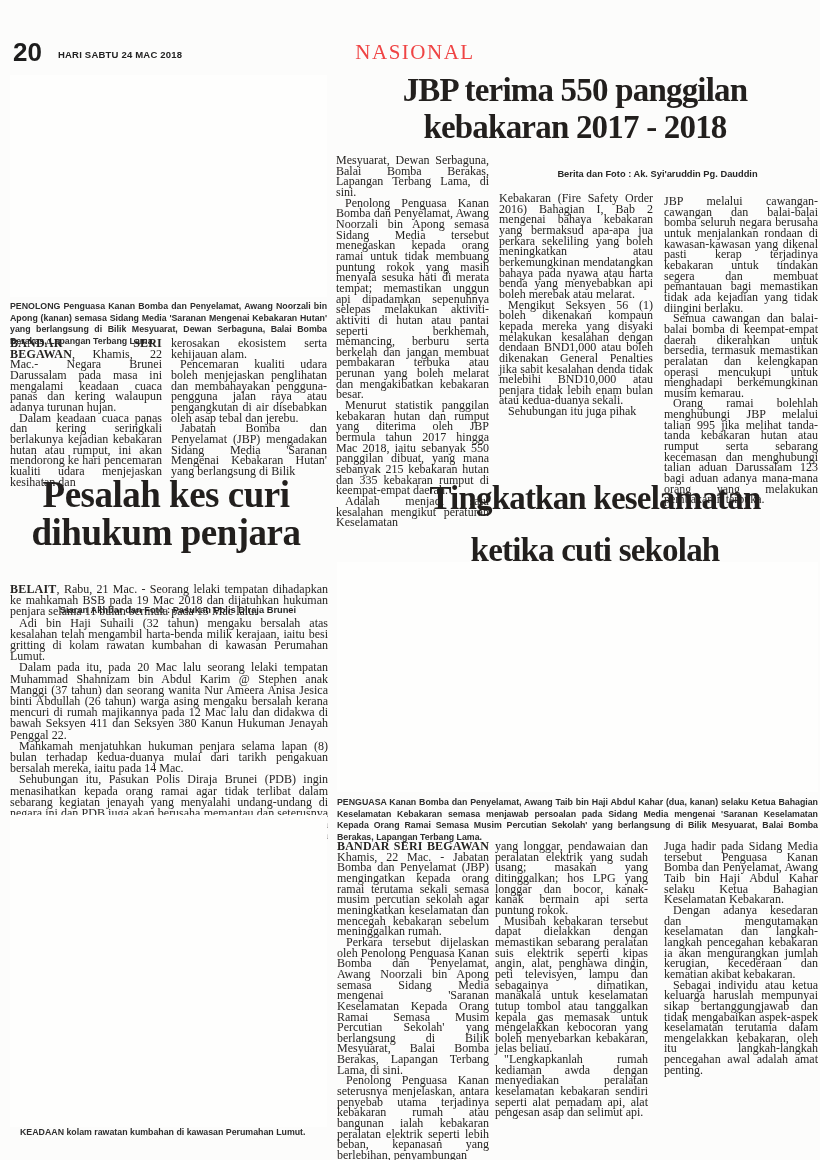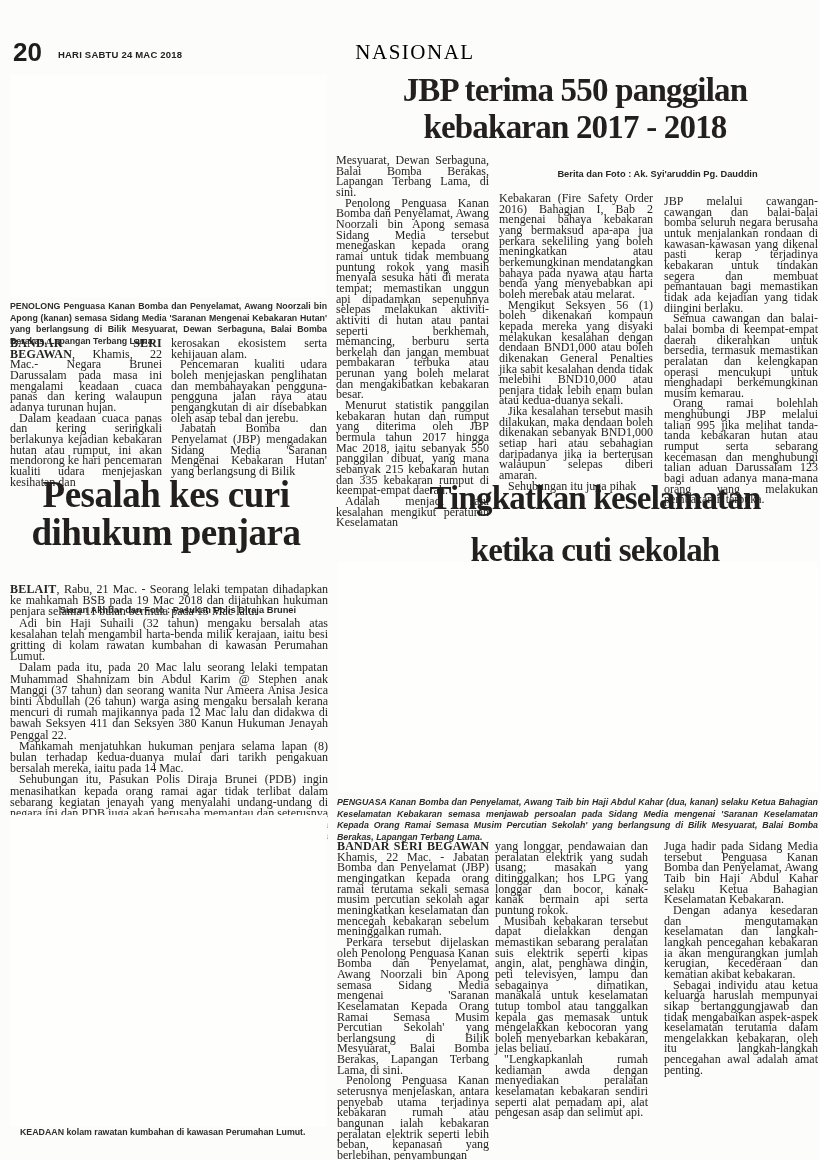--- a/index.html
+++ b/index.html
@@ -3,21 +3,21 @@
 <meta charset="utf-8">
 <style>
   html,body{margin:0;padding:0;}
   body{width:820px;height:1160px;background:#fcfcfb;position:relative;overflow:hidden;}
   .page{position:absolute;inset:0;}
 
   
   .pageno{position:absolute;left:13px;top:37px;font:bold 26px "Liberation Sans",sans-serif;color:#1d1d1d;}
   .dateline{position:absolute;left:58px;top:49px;font:bold 9.5px "Liberation Sans",sans-serif;color:#222;letter-spacing:.2px;}
   .section{position:absolute;left:330px;top:40px;width:170px;text-align:center;
-           font:21px "Liberation Serif",serif;color:#000000;letter-spacing:1.5px;}
+           font:21px "Liberation Serif",serif;color:#ef4444;letter-spacing:1.5px;}
 
   
   .headline{position:absolute;font-family:Liberation Serif, serif;font-weight:bold;color:#221f1d;
             text-align:center;white-space:pre-line;}
   .h-main{left:330px;top:72px;width:490px;font-size:33px;line-height:37px;letter-spacing:-.8px;}
   .h-theft{left:0;top:476px;width:332px;font-size:37px;line-height:38px;letter-spacing:-.5px;}
   .h-school{left:350px;top:472px;width:490px;font-size:33px;line-height:52px;letter-spacing:-.8px;}
 
   
   .byline{position:absolute;font:bold 9.3px "Liberation Sans",sans-serif;color:#262626;text-align:center;}
@@ -40,21 +40,21 @@
   .a2body{left:10px;top:584px;width:318px;line-height:11.2px;}
 
   .a3c1{left:337px;top:841px;width:152px;}
   .a3c2{left:495px;top:841px;width:153px;}
   .a3c3{left:664px;top:841px;width:154px;}
 
   
   .caption{position:absolute;font:bold 8.8px "Liberation Sans",sans-serif;color:#2e2e2e;
            line-height:11.5px;text-align:justify;}
   .cap1{left:10px;top:301px;width:317px;}
-  .cap2{left:337px;top:797px;width:481px;font-style:italic;}
+  .cap2{left:337px;top:797px;width:481px;}
   .cap3{left:20px;top:1127px;width:400px;text-align:left;}
 
   
   .photo{position:absolute;background:#fefefd;}
   .ph1{left:10px;top:75px;width:317px;height:222px;}
   .ph2{left:337px;top:562px;width:481px;height:230px;}
   .ph3{left:10px;top:815px;width:317px;height:312px;}
 </style>
 </head>
 <body>
@@ -83,21 +83,20 @@
     </div>
   <div class="col a1c3">
       <p>Mesyuarat, Dewan Serbaguna, Balai Bomba Berakas, Lapangan Terbang Lama, di sini.</p>
       <p>Penolong Penguasa Kanan Bomba dan Penyelamat, Awang Noorzali bin Apong semasa Sidang Media tersebut menegaskan kepada orang ramai untuk tidak membuang puntung rokok yang masih menyala sesuka hati di merata tempat; memastikan unggun api dipadamkan sepenuhnya selepas melakukan aktiviti-aktiviti di hutan atau pantai seperti berkhemah, memancing, berburu serta berkelah dan jangan membuat pembakaran terbuka atau perunan yang boleh melarat dan mengakibatkan kebakaran besar.</p>
       <p>Menurut statistik panggilan kebakaran hutan dan rumput yang diterima oleh JBP bermula tahun 2017 hingga Mac 2018, iaitu sebanyak 550 panggilan dibuat, yang mana sebanyak 215 kebakaran hutan dan 335 kebakaran rumput di keempat-empat daerah.</p>
       <p>Adalah menjadi satu kesalahan mengikut peraturan Keselamatan</p>
     </div>
   <div class="col a1c4">
       <p>Kebakaran (Fire Safety Order 2016) Bahagian I, Bab 2 mengenai bahaya kebakaran yang bermaksud apa-apa jua perkara sekeliling yang boleh meningkatkan atau berkemungkinan mendatangkan bahaya pada nyawa atau harta benda yang menyebabkan api boleh merebak atau melarat.</p>
       <p>Mengikut Seksyen 56 (1) boleh dikenakan kompaun kepada mereka yang disyaki melakukan kesalahan dengan dendaan BND1,000 atau boleh dikenakan General Penalties jika sabit kesalahan denda tidak melebihi BND10,000 atau penjara tidak lebih enam bulan atau kedua-duanya sekali.</p>
-      <p>Jika kesalahan tersebut masih dilakukan, maka dendaan boleh dikenakan sebanyak BND1,000 setiap hari atau sebahagian daripadanya jika ia berterusan walaupun selepas diberi amaran.</p>
       <p>Sehubungan itu juga pihak</p>
     </div>
   <div class="col a1c5">
       <p>JBP melalui cawangan-cawangan dan balai-balai bomba seluruh negara berusaha untuk menjalankan rondaan di kawasan-kawasan yang dikenal pasti kerap terjadinya kebakaran untuk tindakan segera dan membuat pemantauan bagi memastikan tidak ada kejadian yang tidak diingini berlaku.</p>
       <p>Semua cawangan dan balai-balai bomba di keempat-empat daerah dikerahkan untuk bersedia, termasuk memastikan peralatan dan kelengkapan operasi mencukupi untuk menghadapi berkemungkinan musim kemarau.</p>
       <p>Orang ramai bolehlah menghubungi JBP melalui talian 995 jika melihat tanda-tanda kebakaran hutan atau rumput serta sebarang kecemasan dan menghubungi talian aduan Darussalam 123 bagi aduan adanya mana-mana orang yang melakukan pembakaran terbuka.</p>
     </div>
 
   <div class="headline h-theft">Pesalah kes curi
 dihukum penjara</div>

